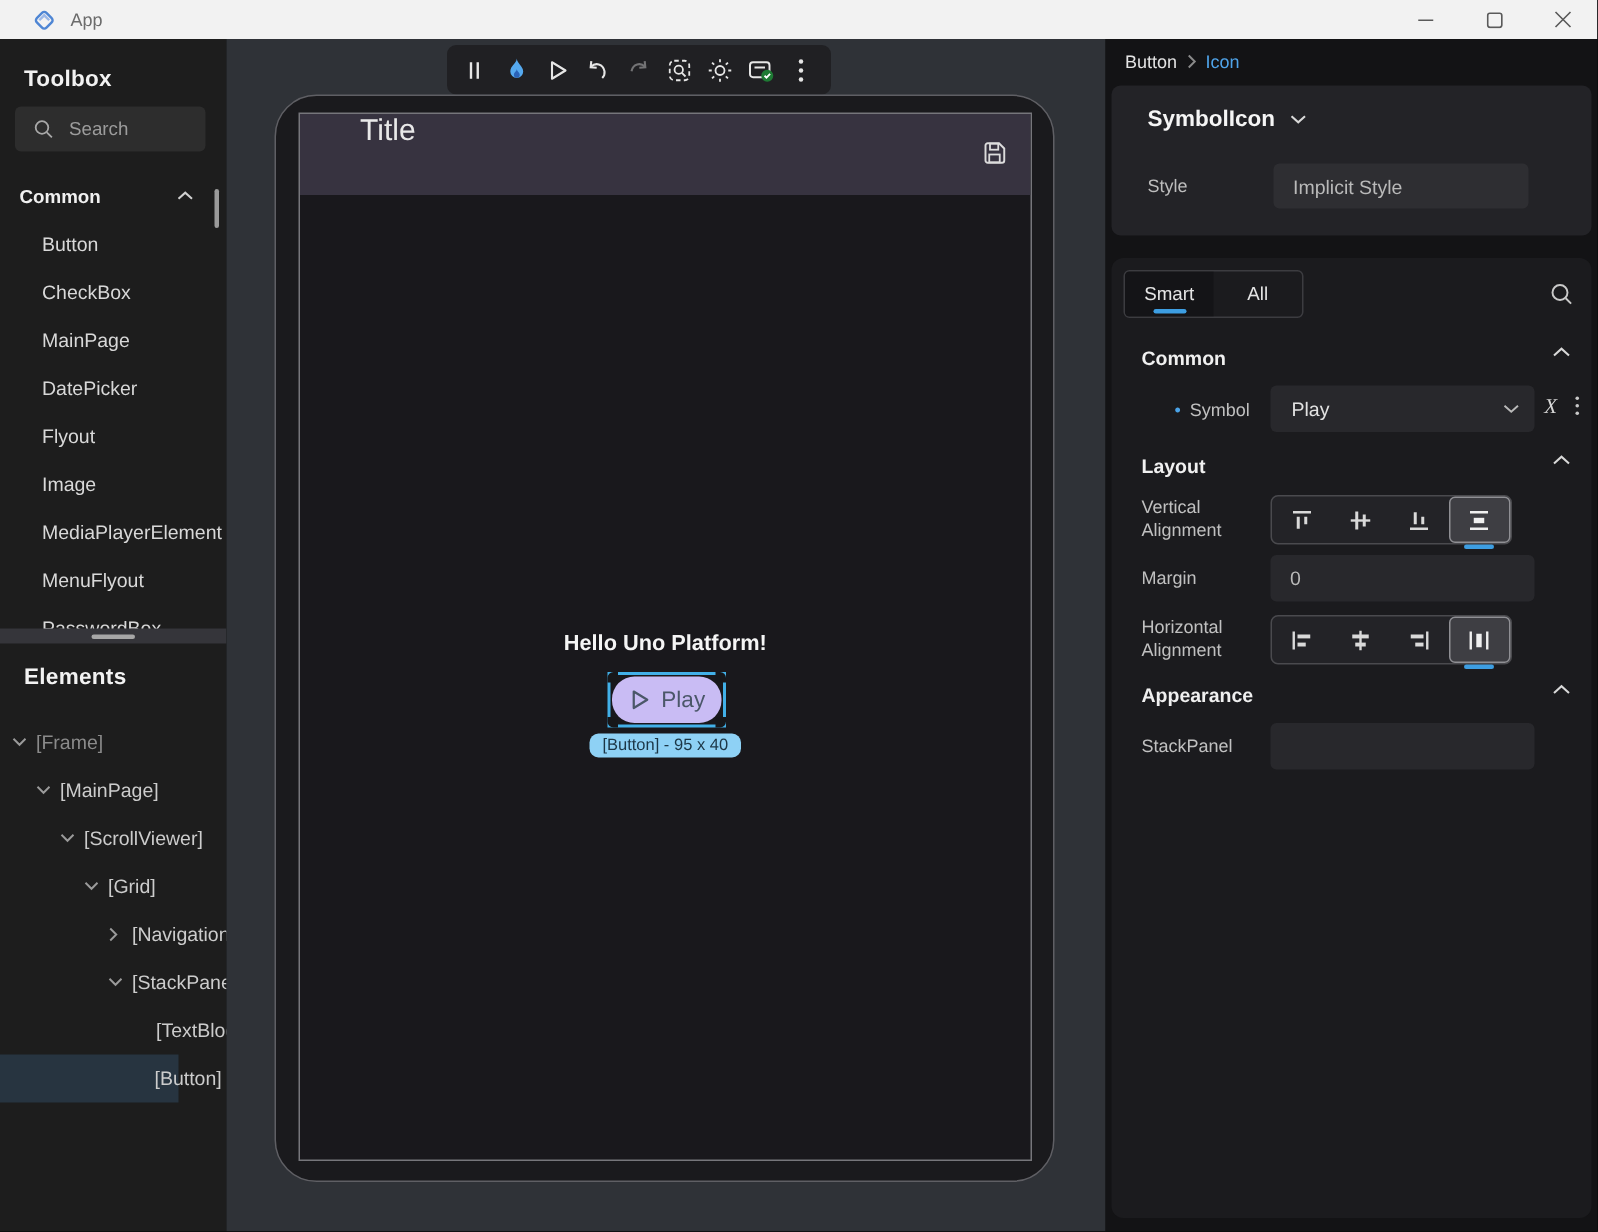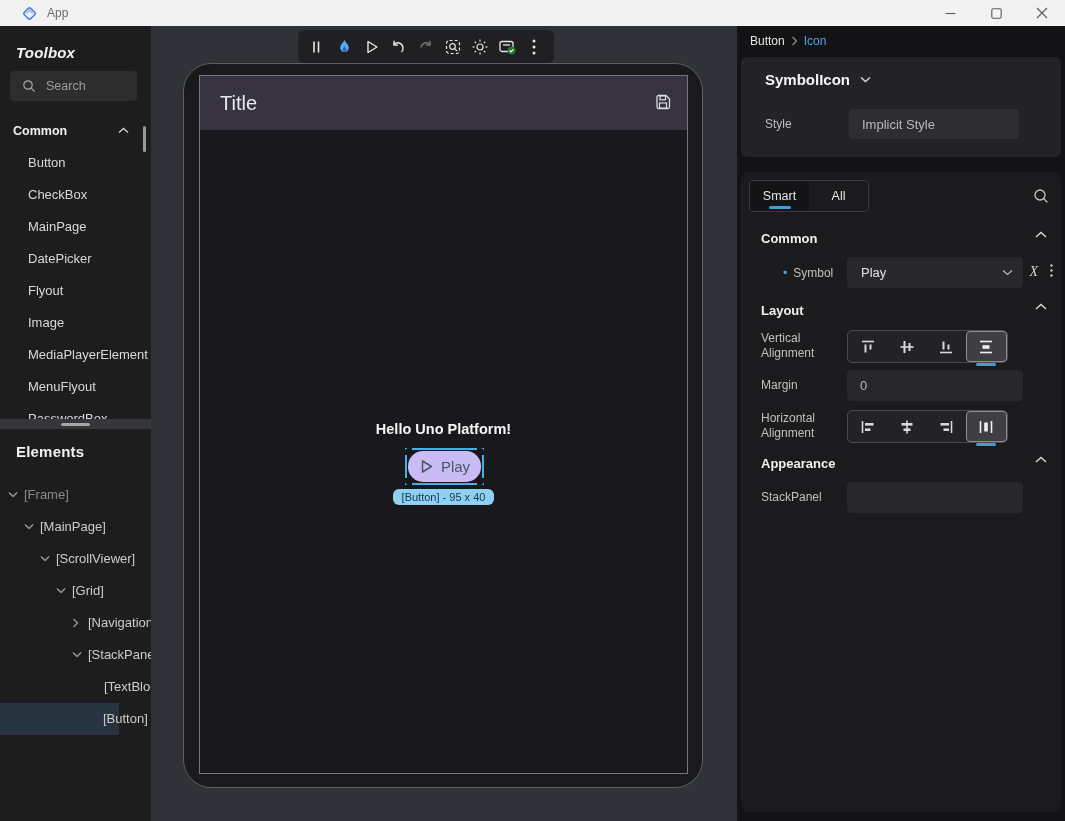--- a/index.html
+++ b/index.html
@@ -38,21 +38,21 @@
   .tree-row.dim .tlabel { color:#8a8a8a; }
 
   
   .canvas { position:absolute; left:151px; top:26px; width:586px; height:795px; background:#2f3237; }
   .fl-toolbar { position:absolute; left:147px; top:4px; width:256px; height:33px; background:#202023; border-radius:6px; display:flex; align-items:center; justify-content:space-around; padding:0 6px; }
   .tbtn { width:26px; height:26px; display:flex; align-items:center; justify-content:center; border-radius:4px; }
   .tbtn.dim { opacity:.42; }
 
   .device { position:absolute; left:32px; top:37px; width:520px; height:725px; background:#1a1a1d; border:1px solid #5f5f64; border-radius:28px; }
   .screen { position:absolute; left:15px; top:11px; width:489px; height:699px; background:#19181c; border:1px solid #76767b; overflow:hidden; }
-  .appbar { position:absolute; left:0; top:0; width:100%; height:54px; background:#373340; display:flex; align-items:center; }
+  .appbar { position:absolute; left:0; top:0; width:100%; height:54px; background:#373340; display:flex; align-items:flex-start;padding-left:20px; }
   .appbar .atitle { margin-left:20px; font-size:20px; color:#e9e9e9; }
   .appbar .save { position:absolute; right:16px; top:18px; }
   .hello { position:absolute; left:0; top:345px; width:100%; text-align:center; font-size:14.5px; font-weight:bold; color:#f5f5f5; }
   .selwrap { position:absolute; left:205px; top:372px; width:79px; height:37px; border:2px solid #42b0e8; }
   .playbtn { position:absolute; left:1px; top:1px; width:73px; height:31px; background:#c9bcf4; border-radius:15px; display:flex; align-items:center; justify-content:center; gap:7px; color:#4b5769; font-size:15px; }
   .handle { position:absolute; width:7px; height:7px; background:#17171a; }
   .h-tl{left:-2px;top:-2px;border-top-left-radius:4px;} .h-tr{right:-2px;top:-2px;border-top-right-radius:4px;}
   .h-bl{left:-2px;bottom:-2px;border-bottom-left-radius:4px;} .h-br{right:-2px;bottom:-2px;border-bottom-right-radius:4px;}
   .selbadge { position:absolute; left:0; top:413px; width:100%; display:flex; justify-content:center; }
   .selbadge span { background:#8ed1f5; color:#1c3646; font-size:11px; padding:2px 9px; border-radius:6px; }
@@ -114,21 +114,21 @@
       </div>
       <div class="win-btn">
         <svg width="12" height="12" viewBox="0 0 12 12">
             <path d="M1 1 L11 11 M11 1 L1 11" stroke="#5a5a5a" stroke-width="1.1"></path>
           </svg>
       </div>
     </div>
   </div>
 
   <div class="sidebar">
-    <div class="panel-title" style="top:18px;font-style:italic;">Toolbox</div>
+    <div class="panel-title" style="top:18px;">Toolbox</div>
 
     <div class="searchbox">
       <svg width="14" height="14" viewBox="0 0 14 14">
         <circle cx="6" cy="6" r="4.2" fill="none" stroke="#a8a8a8" stroke-width="1.2"></circle>
         <path d="M9.2 9.2 L12.6 12.6" stroke="#a8a8a8" stroke-width="1.2"></path>
       </svg>
       <input placeholder="Search" style="">
     </div>
 
     <div class="section-row">

